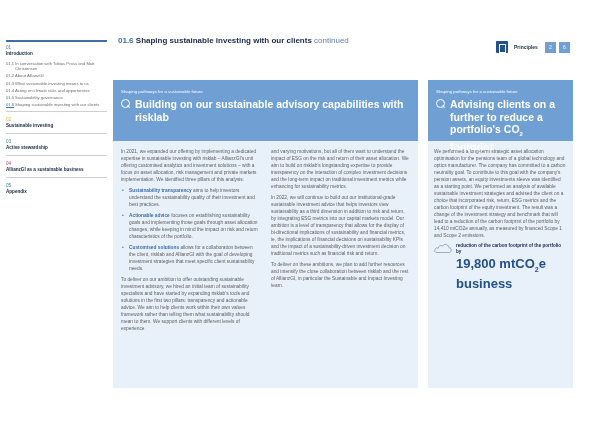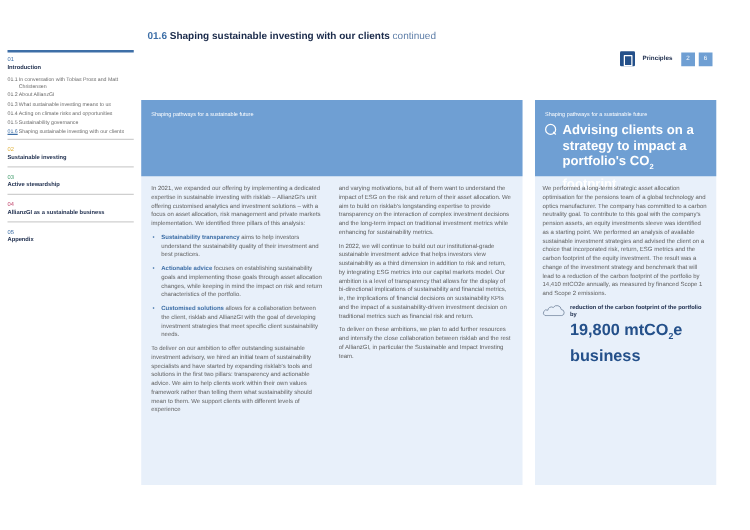--- a/index.html
+++ b/index.html
@@ -18,21 +18,21 @@
   .nav-divider { height: 1px; background: #cfcfcf; margin: 4px 0 5px 0; }
   .nav-sec { margin-bottom: 2px; }
   .nav-sec .nav-num { font-size: 4.6px; }
   .nav-sec .nav-title { font-weight: bold; color: #1a2a4a; margin-bottom: 0; }
   .c2 { color: #e0b23b !important; }
   .c3 { color: #3e9a6a !important; }
   .c4 { color: #c0436a !important; }
   .c5 { color: #3e6fa7 !important; }
 
   
-  .page-title { position: absolute; left: 118px; top: 24px; font-size: 8px; font-weight: bold; color: #1a2a4a; white-space: nowrap; }
+  .page-title { position: absolute; left: 118px; top: 36px; font-size: 8px; font-weight: bold; color: #1a2a4a; white-space: nowrap; }
   .page-title .sec { color: #3e6fa7; }
   .page-title .cont { color: #5e7ea8; font-weight: normal; }
 
   
   .topnav { position: absolute; left: 496px; top: 41px; display: flex; align-items: center; gap: 3px; }
   .principles-icon { width: 12px; height: 12px; background: #24508a; border-radius: 1px; position: relative; }
   .principles-icon::before { content: ""; position: absolute; left: 3px; top: 2.5px; width: 5px; height: 7px; border: 1px solid #fff; border-radius: 0.5px; }
   .principles-label { font-size: 5px; font-weight: bold; color: #1a2a4a; padding: 0 4px 0 3px; }
   .page-pill { width: 11px; height: 11px; background: #6f9fd3; color: #fff; font-size: 5px; display: flex; align-items: center; justify-content: center; }
 
@@ -127,20 +127,24 @@
 <div class="topnav">
   <div class="principles-icon"></div>
   <div class="principles-label">Principles</div>
   <div class="page-pill">2</div>
   <div class="page-pill">6</div>
 </div>
 
 <div class="panel left">
   <div class="band">
     <div class="kicker">Shaping pathways for a sustainable future</div>
+    <div class="head">
+      <span class="q"></span>
+      <span>Building on our sustainable advisory capabilities with risklab</span>
+    </div>
   </div>
   <div class="cols">
     <div class="col">
       <p>In 2021, we expanded our offering by implementing a dedicated expertise in sustainable investing with risklab – AllianzGI's unit offering customised analytics and investment solutions – with a focus on asset allocation, risk management and private markets implementation. We identified three pillars of this analysis:</p>
       <ul>
         <li><b>Sustainability transparency</b><span> aims to help investors understand the sustainability quality of their investment and best practices.</span></li>
         <li><b>Actionable advice</b><span> focuses on establishing sustainability goals and implementing those goals through asset allocation changes, while keeping in mind the impact on risk and return characteristics of the portfolio.</span></li>
         <li><b>Customised solutions</b><span> allows for a collaboration between the client, risklab and AllianzGI with the goal of developing investment strategies that meet specific client sustainability needs.</span></li>
       </ul>
       <p>To deliver on our ambition to offer outstanding sustainable investment advisory, we hired an initial team of sustainability specialists and have started by expanding risklab's tools and solutions in the first two pillars: transparency and actionable advice. We aim to help clients work within their own values framework rather than telling them what sustainability should mean to them. We support clients with different levels of experience</p>
@@ -151,21 +155,21 @@
       <p>To deliver on these ambitions, we plan to add further resources and intensify the close collaboration between risklab and the rest of AllianzGI, in particular the Sustainable and Impact Investing team.</p>
     </div>
   </div>
 </div>
 
 <div class="panel right">
   <div class="band">
     <div class="kicker">Shaping pathways for a sustainable future</div>
     <div class="head">
       <span class="q"></span>
-      <span><span>Advising clients on a strategy to impact a portfolio's CO</span><sub>2</sub><span> footprint</span></span>
+      <span><span>Advising clients on a further to reduce a portfolio's CO</span><sub>2</sub><span> footprint</span></span>
     </div>
   </div>
   <div class="rcol">
     <p>We performed a long-term strategic asset allocation optimisation for the pensions team of a global technology and optics manufacturer. The company has committed to a carbon neutrality goal. To contribute to this goal with the company's pension assets, an equity investments sleeve was identified as a starting point. We performed an analysis of available sustainable investment strategies and advised the client on a choice that incorporated risk, return, ESG metrics and the carbon footprint of the equity investment. The result was a change of the investment strategy and benchmark that will lead to a reduction of the carbon footprint of the portfolio by 14,410 mtCO2e annually, as measured by financed Scope 1 and Scope 2 emissions.</p>
     <div class="highlight">
       <svg class="cloud-icon" viewBox="0 0 18 9">
         <path d="M2 8.5 H15.5 A2.5 2.5 0 0 0 15 3.6 A3.5 3.5 0 0 0 8.6 2 A2.8 2.8 0 0 0 4.3 4.2 A2.2 2.2 0 0 0 2 8.5 Z" fill="none" stroke="#6a7c95" stroke-width="0.6"></path>
       </svg>
       <div>
         <div class="hl-label">reduction of the carbon footprint of the portfolio by</div>

